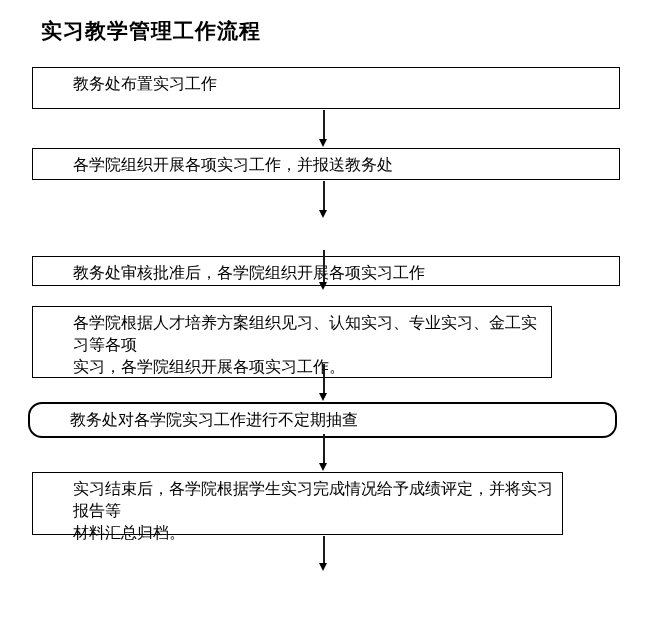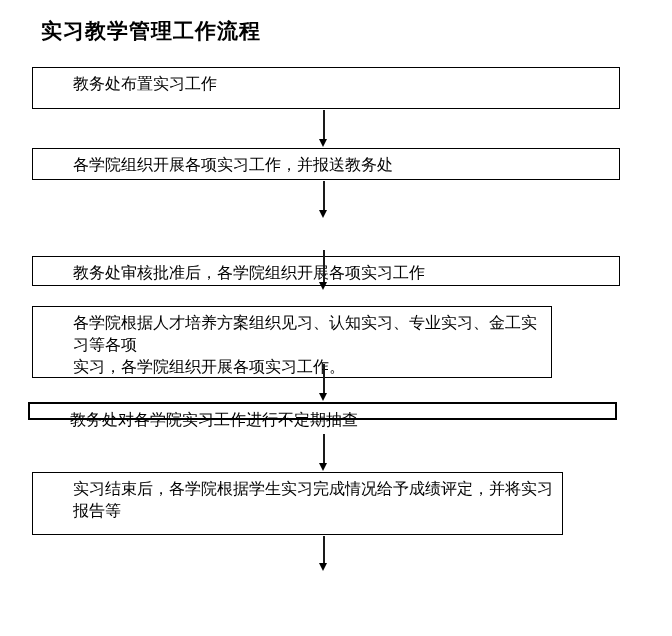--- a/index.html
+++ b/index.html
@@ -37,21 +37,21 @@
     padding-top: 5px;
     padding-left: 40px;
   }
   .flow-box.thick { border-width: 2px; }
   .flow-box .line { display: block; }
 
   .box-1 { left: 32px; top:  67px; width: 588px; height: 42px; }
   .box-2 { left: 32px; top: 148px; width: 588px; height: 32px; }
   .box-3 { left: 32px; top: 219px; width: 588px; height: 30px; margin-top: 37px; }
   .box-4 { left: 32px; top: 306px; width: 520px; height: 72px; }
-  .box-5 { left: 28px; top: 402px; width: 589px; height: 18px; }
+  .box-5 { left: 28px; top: 402px; width: 589px; height: 36px; border-radius: 14px; }
   .box-6 { left: 32px; top: 472px; width: 531px; height: 63px; }
   .box-7 { left: 32px; top: 572px; width: 588px; height: 38px; }
 
   .arrow {
     position: absolute;
     left: 318px;
     width: 11px;
   }
   .arrow-line {
     position: absolute;
@@ -126,20 +126,21 @@
     <span class="line">教务处对各学院实习工作进行不定期抽查</span>
   </div>
 
   <div class="arrow arrow-5">
     <div class="arrow-line"></div>
     <div class="arrow-head"></div>
   </div>
 
   <div class="flow-box box-6">
     <span class="line">实习结束后，各学院根据学生实习完成情况给予成绩评定，并将实习报告等</span>
+    <span class="line">材料汇总归档。</span>
   </div>
 
   <div class="arrow arrow-6">
     <div class="arrow-line"></div>
     <div class="arrow-head"></div>
   </div>
 
 
 </div>
 

